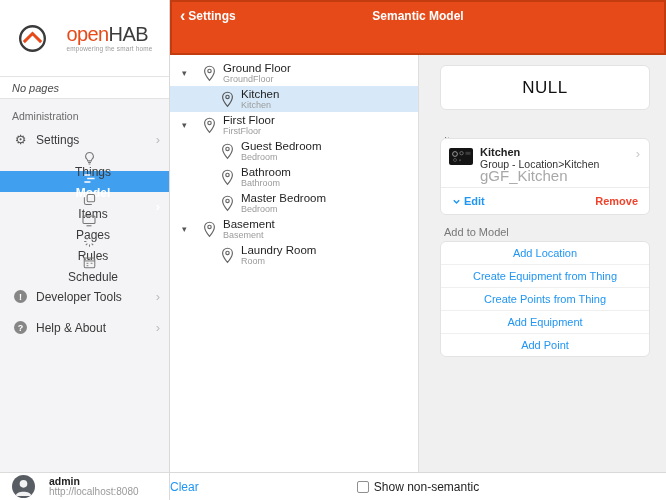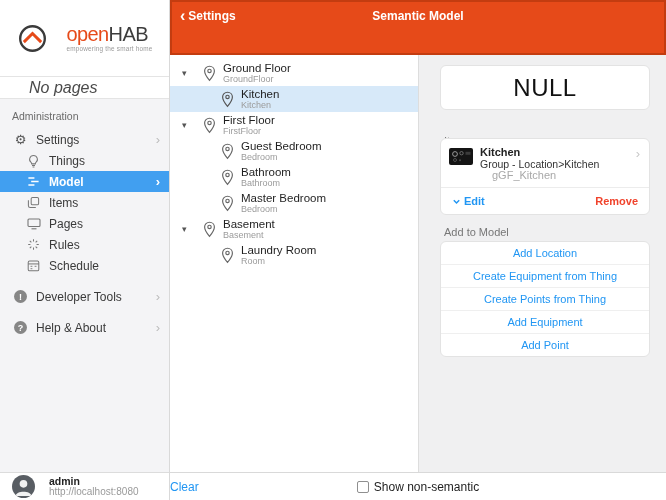--- a/index.html
+++ b/index.html
@@ -10,25 +10,25 @@
   .sidebar{position:absolute;left:0;top:0;width:170px;height:500px;background:#f4f4f6;
     border-right:1px solid #d9d9d9;box-sizing:border-box;}
   .logo-area{height:76px;background:#fff;display:flex;align-items:center;justify-content:center;}
   .logo-circle{width:31px;height:31px;flex-shrink:0;}
   .logo-text{margin-left:19px;}
   .brand{font-size:20px;line-height:20px;letter-spacing:-0.6px;font-weight:500;}
   .brand .open{color:#e64a19;}
   .brand .hab{color:#3c3c3c;}
   .tagline{font-size:6.4px;color:#9a9a9a;text-align:right;margin-top:1px;letter-spacing:0.2px;}
   .no-pages{height:21px;background:#fff;border-top:1px solid #e4e4e4;border-bottom:1px solid #e4e4e4;
-    display:flex;align-items:center;padding-left:29px;font-style:italic;font-size:16px;color:#4a4a4a;}
+    display:flex;align-items:center;padding-left:12px;font-style:italic;font-size:11px;color:#4a4a4a;}
   .menu{padding-top:7px;}
   .menu-label{font-size:10.5px;color:#6b6b6b;padding:4px 12px 7px;}
   .mrow{height:21px;display:flex;align-items:center;padding:0 9px 0 13px;font-size:12px;color:#3a3a3a;}
-  .mrow.sub{padding-left:26px;}
+  .mrow.sub{padding-left:26px;flex-direction:column;}
   .mi{width:15px;height:15px;display:flex;align-items:center;justify-content:center;margin-right:8px;color:#666;flex-shrink:0;}
   .gear-glyph{font-size:13px;line-height:13px;color:#555;}
   .mrow.active{background:#419ff0;color:#fff;font-weight:bold;}
   .chev{margin-left:auto;color:#bcbcbc;font-size:13px;line-height:13px;}
   .mrow.active .chev{color:#fff;}
   .badge{width:13px;height:13px;border-radius:50%;background:#868686;color:#fff;font-size:9px;font-weight:bold;
     display:flex;align-items:center;justify-content:center;}
   .gap{height:10px;}
   .user{position:absolute;left:0;bottom:0;width:169px;height:28px;background:#fff;border-top:1px solid #dcdcdc;
     display:flex;align-items:center;padding-left:12px;box-sizing:border-box;}
@@ -60,29 +60,29 @@
   .trow.lvl1 .pinwrap{margin-left:0;}
   .t1{font-size:11.5px;color:#1f1f1f;font-weight:500;line-height:12px;}
   .t2{font-size:9px;color:#9b9b9b;line-height:10px;}
   .trow.selected{background:#d7e9f9;}
 
   
   .panel{position:absolute;left:418px;top:55px;width:248px;height:417px;background:#f0f0f1;
     border-left:1px solid #ddd;box-sizing:border-box;}
   .card{background:#fff;border:1px solid #e3e3e3;border-radius:6px;box-sizing:border-box;}
   .null-card{position:absolute;left:21px;top:10px;width:210px;height:45px;display:flex;
-    align-items:center;justify-content:center;font-size:24px;color:#111;letter-spacing:0.5px;}
+    align-items:center;justify-content:center;font-size:17px;color:#111;letter-spacing:0.5px;}
   .sec-label{position:absolute;left:25px;font-size:11px;color:#777;}
   .lbl-item{top:80px;}
   .item-card{position:absolute;left:21px;top:83px;width:210px;}
   .ic-row1{display:flex;padding:7px 8px 6px;position:relative;}
   .thumb{width:24px;height:17px;margin-right:7px;border-radius:2px;overflow:hidden;flex-shrink:0;margin-top:2px;}
   .iname{font-size:11px;font-weight:bold;color:#222;line-height:12px;}
   .imeta{font-size:10.5px;color:#333;line-height:12px;}
-  .iid{font-size:11px;color:#a8a8a8;line-height:11px;margin-left:12px;}
+  .iid{font-size:15px;color:#a8a8a8;line-height:11px;}
   .ic-chev{position:absolute;right:9px;top:7px;color:#c8c8c8;font-size:13px;}
   .ic-row2{display:flex;align-items:center;justify-content:space-between;border-top:1px solid #ececec;padding:7px 11px;}
   .edit{color:#2196f3;font-size:11px;font-weight:bold;display:flex;align-items:center;gap:3px;}
   .remove{color:#f0432c;font-size:11px;font-weight:bold;}
   .lbl-add{top:171px;}
   .add-card{position:absolute;left:21px;top:186px;width:210px;overflow:hidden;}
   .add-row{height:22px;display:flex;align-items:center;justify-content:center;font-size:11px;color:#2196f3;
     border-top:1px solid #efefef;}
   .add-row:first-child{border-top:0;}
 

